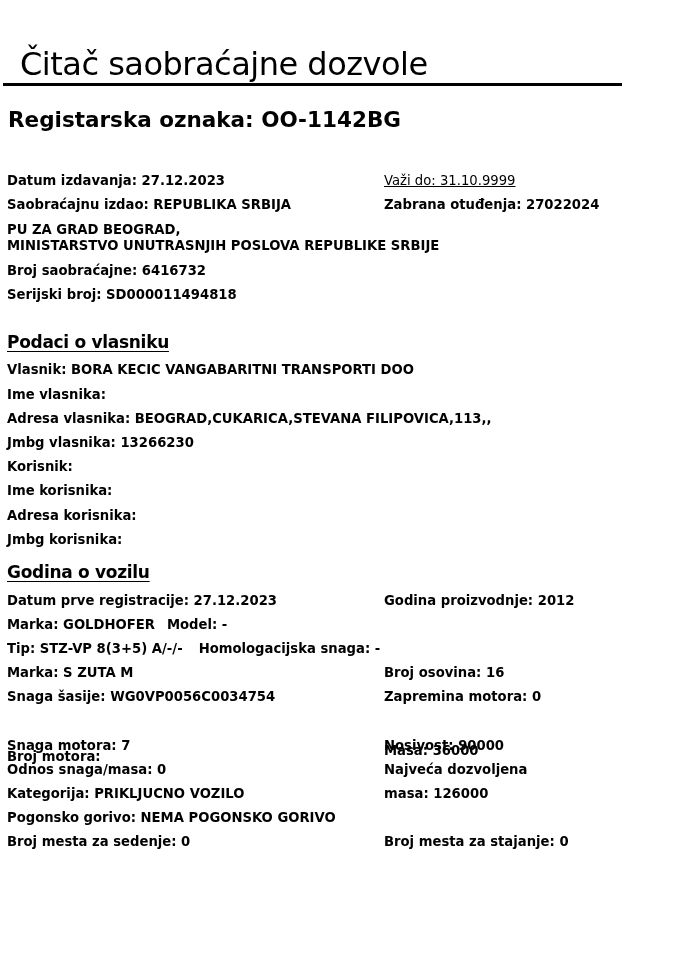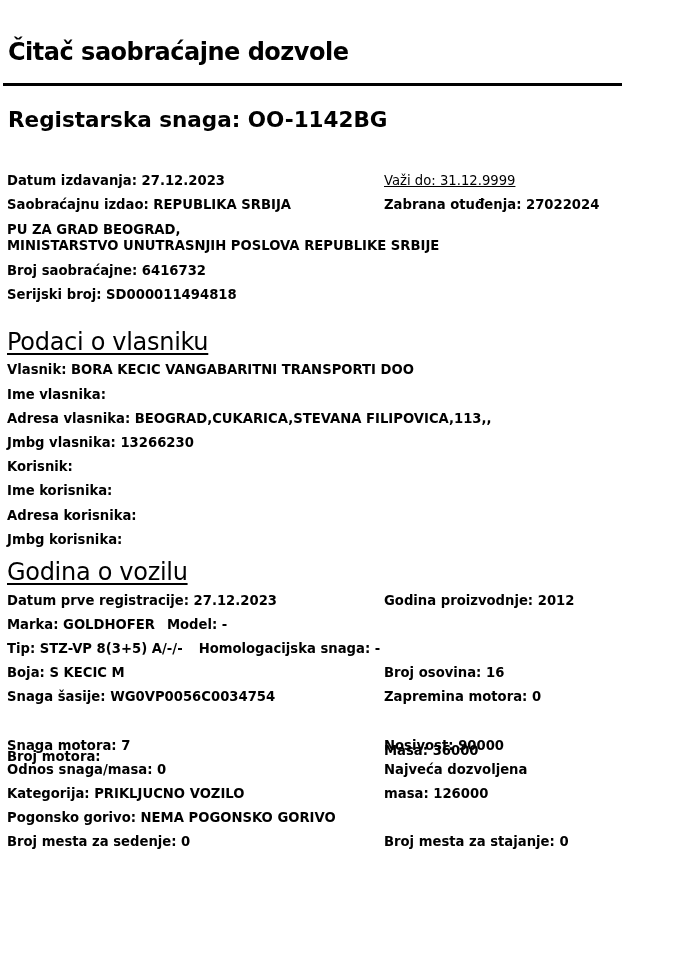--- a/index.html
+++ b/index.html
@@ -2,52 +2,52 @@
 <html><head>
   <meta charset="utf-8">
   <style>
     html, body { margin: 0; padding: 0; background: #ffffff; }
     body {
       width: 679px; height: 960px; position: relative; overflow: hidden;
       font-family: "DejaVu Sans", sans-serif; color: #000;
     }
     .title {
       position: absolute; left: 8px; top: 30px;
-      font-size: 24px; font-weight: bold; letter-spacing: -0.5px;
-      margin: 0; line-height: 44px; white-space: nowrap;
+      font-size: 32px; font-weight: normal; letter-spacing: -0.5px;
+      margin: 12px; line-height: 44px; white-space: nowrap;
     }
     .rule {
       position: absolute; left: 3px; top: 83px; width: 619px; height: 3px; background: #000;
     }
     .reg {
       position: absolute; left: 8px; top: 104px;
       font-size: 21.5px; font-weight: bold; line-height: 32px; white-space: nowrap; margin: 0;
     }
     .row {
       position: absolute; left: 7px; font-size: 13.2px; font-weight: bold;
       line-height: 17px; white-space: nowrap;
     }
     .col2 { position: absolute; left: 384px; font-size: 13.2px; font-weight: bold; line-height: 17px; white-space: nowrap; }
     .normal { font-weight: normal; text-decoration: underline; }
     .section {
-      position: absolute; left: 7px; font-size: 24px; font-weight: normal;
+      position: absolute; left: 7px; font-size: 17px; font-weight: bold;
       text-decoration: underline; text-underline-offset: 3px; line-height: 28px; white-space: nowrap; margin: 0;
       letter-spacing: -0.3px;
     }
     .gap { display: inline-block; width: 12px; }
   </style>
 </head>
 <body>
 
 <h1 class="title">Čitač saobraćajne dozvole</h1>
 <div class="rule"></div>
-<h2 class="reg">Registarska snaga: OO-1142BG</h2>
+<h2 class="reg">Registarska oznaka: OO-1142BG</h2>
 
 <div class="row" style="top:172px">Datum izdavanja: 27.12.2023</div>
-<div class="col2 normal" style="top:172px">Važi do: 31.12.9999</div>
+<div class="col2 normal" style="top:172px">Važi do: 31.10.9999</div>
 <div class="row" style="top:196px">Saobraćajnu izdao: REPUBLIKA SRBIJA</div>
 <div class="col2" style="top:196px">Zabrana otuđenja: 27022024</div>
 <div class="row" style="top:221px">PU ZA GRAD BEOGRAD,</div>
 <div class="row" style="top:237px">MINISTARSTVO UNUTRASNJIH POSLOVA REPUBLIKE SRBIJE</div>
 <div class="row" style="top:262px">Broj saobraćajne: 6416732</div>
 <div class="row" style="top:286px">Serijski broj: SD000011494818</div>
 
 <h3 class="section" style="top:328px">Podaci o vlasniku</h3>
 <div class="row" style="top:361px">Vlasnik: BORA KECIC VANGABARITNI TRANSPORTI DOO</div>
 <div class="row" style="top:386px">Ime vlasnika:</div>
@@ -60,21 +60,21 @@
 
 <h3 class="section" style="top:558px">Godina o vozilu</h3>
 <div class="row" style="top:592px">Datum prve registracije: 27.12.2023</div>
 <div class="col2" style="top:592px">Godina proizvodnje: 2012</div>
 <div class="row" style="top:616px">
   <span>Marka: GOLDHOFER</span><span class="gap"></span><span>Model: -</span>
 </div>
 <div class="row" style="top:640px">
   <span>Tip: STZ-VP 8(3+5) A/-/-</span><span class="gap" style="width:16px"></span><span>Homologacijska snaga: -</span>
 </div>
-<div class="row" style="top:664px">Boja: S KECIC M</div>
+<div class="row" style="top:664px">Marka: S ZUTA M</div>
 <div class="col2" style="top:664px">Broj osovina: 16</div>
 <div class="row" style="top:688px">Snaga šasije: WG0VP0056C0034754</div>
 <div class="col2" style="top:688px">Zapremina motora: 0</div>
 <div class="row" style="top:748px">Broj motora:</div>
 <div class="col2" style="top:742px">Masa: 36000</div>
 <div class="row" style="top:737px">Snaga motora: 7</div>
 <div class="col2" style="top:737px">Nosivost: 90000</div>
 <div class="row" style="top:761px">Odnos snaga/masa: 0</div>
 <div class="col2" style="top:761px">Najveća dozvoljena</div>
 <div class="row" style="top:785px">Kategorija: PRIKLJUCNO VOZILO</div>

